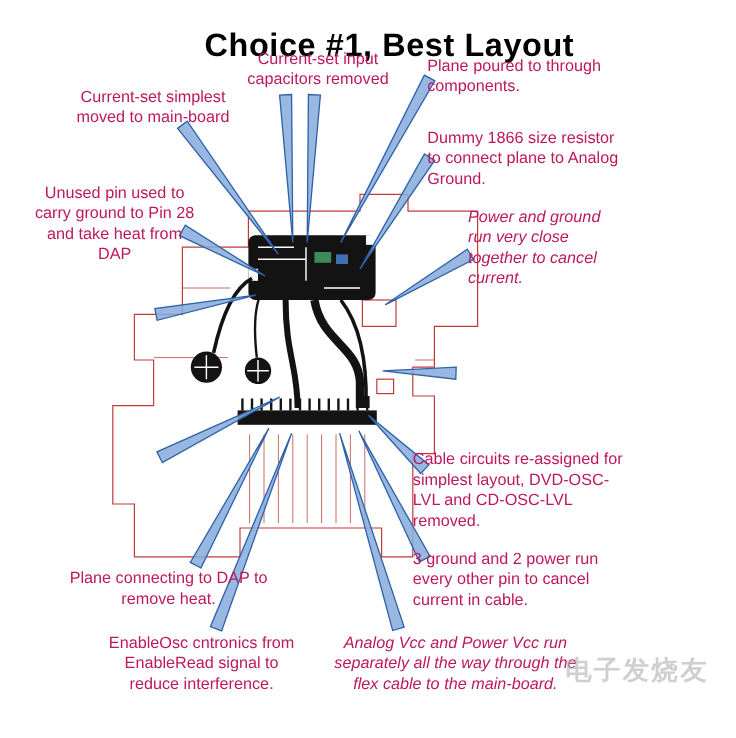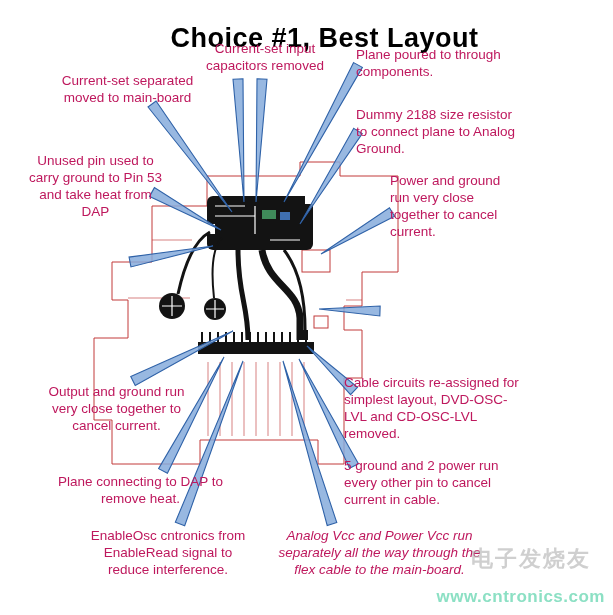--- a/index.html
+++ b/index.html
@@ -88,27 +88,25 @@
         <polygon points="357.45785749563004,387.3884599490086 350.54214250436996,394.6115400509914 307,346" class="arrow"></polygon>
         <polygon points="167.4085491238909,473.35896049611705 158.5914508761091,468.64103950388295 224,357" class="arrow"></polygon>
         <polygon points="358.44692185646574,463.7141990457419 349.55307814353426,468.2858009542581 299,359" class="arrow"></polygon>
         <polygon points="184.66377202841656,525.8025621950321 175.33622797158344,522.1974378049679 243,361" class="arrow"></polygon>
         <polygon points="336.7883221482595,522.5605657345723 327.2116778517405,525.4394342654277 283,361" class="arrow"></polygon>
       </g>
   </svg>
 
   <div class="note c" style="left:190px;top:40px;width:150px;">Current-set input capacitors removed</div>
   <div class="note l" style="left:356px;top:46px;width:155px;">Plane poured to through components.</div>
-  <div class="note c" style="left:50px;top:72px;width:155px;">Current-set separated moved to main-board</div>
-  <div class="note l" style="left:356px;top:106px;width:160px;">Dummy 2188 size resistor to connect plane to Analog Ground.</div>
-  <div class="note c" style="left:28px;top:152px;width:135px;">Unused pin used to carry ground to Pin 53 and take heat from DAP</div>
-  <div class="note l" style="left:390px;top:172px;width:115px;">Power and ground run very close together to cancel current.</div>
-  <div class="note c" style="left:34px;top:383px;width:165px;">Output and ground run very close together to cancel current.</div>
+  <div class="note c" style="left:50px;top:72px;width:155px;">Current-set simplest moved to main-board</div>
+  <div class="note l" style="left:356px;top:106px;width:160px;">Dummy 1866 size resistor to connect plane to Analog Ground.</div>
+  <div class="note c" style="left:28px;top:152px;width:135px;">Unused pin used to carry ground to Pin 28 and take heat from DAP</div>
+  <div class="note l" style="left:390px;top:172px;width:115px;font-style:italic;">Power and ground run very close together to cancel current.</div>
   <div class="note l" style="left:344px;top:374px;width:185px;">Cable circuits re-assigned for simplest layout, DVD-OSC-LVL and CD-OSC-LVL removed.</div>
   <div class="note c" style="left:58px;top:473px;width:165px;">Plane connecting to DAP to remove heat.</div>
-  <div class="note l" style="left:344px;top:457px;width:175px;">5 ground and 2 power run every other pin to cancel current in cable.</div>
+  <div class="note l" style="left:344px;top:457px;width:175px;">3 ground and 2 power run every other pin to cancel current in cable.</div>
   <div class="note c" style="left:88px;top:527px;width:160px;">EnableOsc cntronics from EnableRead signal to reduce interference.</div>
   <div class="note c" style="left:272px;top:527px;width:215px;font-style:italic;">Analog Vcc and Power Vcc run separately all the way through the flex cable to the main-board.</div>
 
   <div class="wm-logo">电子发烧友</div>
-  <div class="wm-site">www.cntronics.com</div>
 
 </div>
 
 </body></html>

